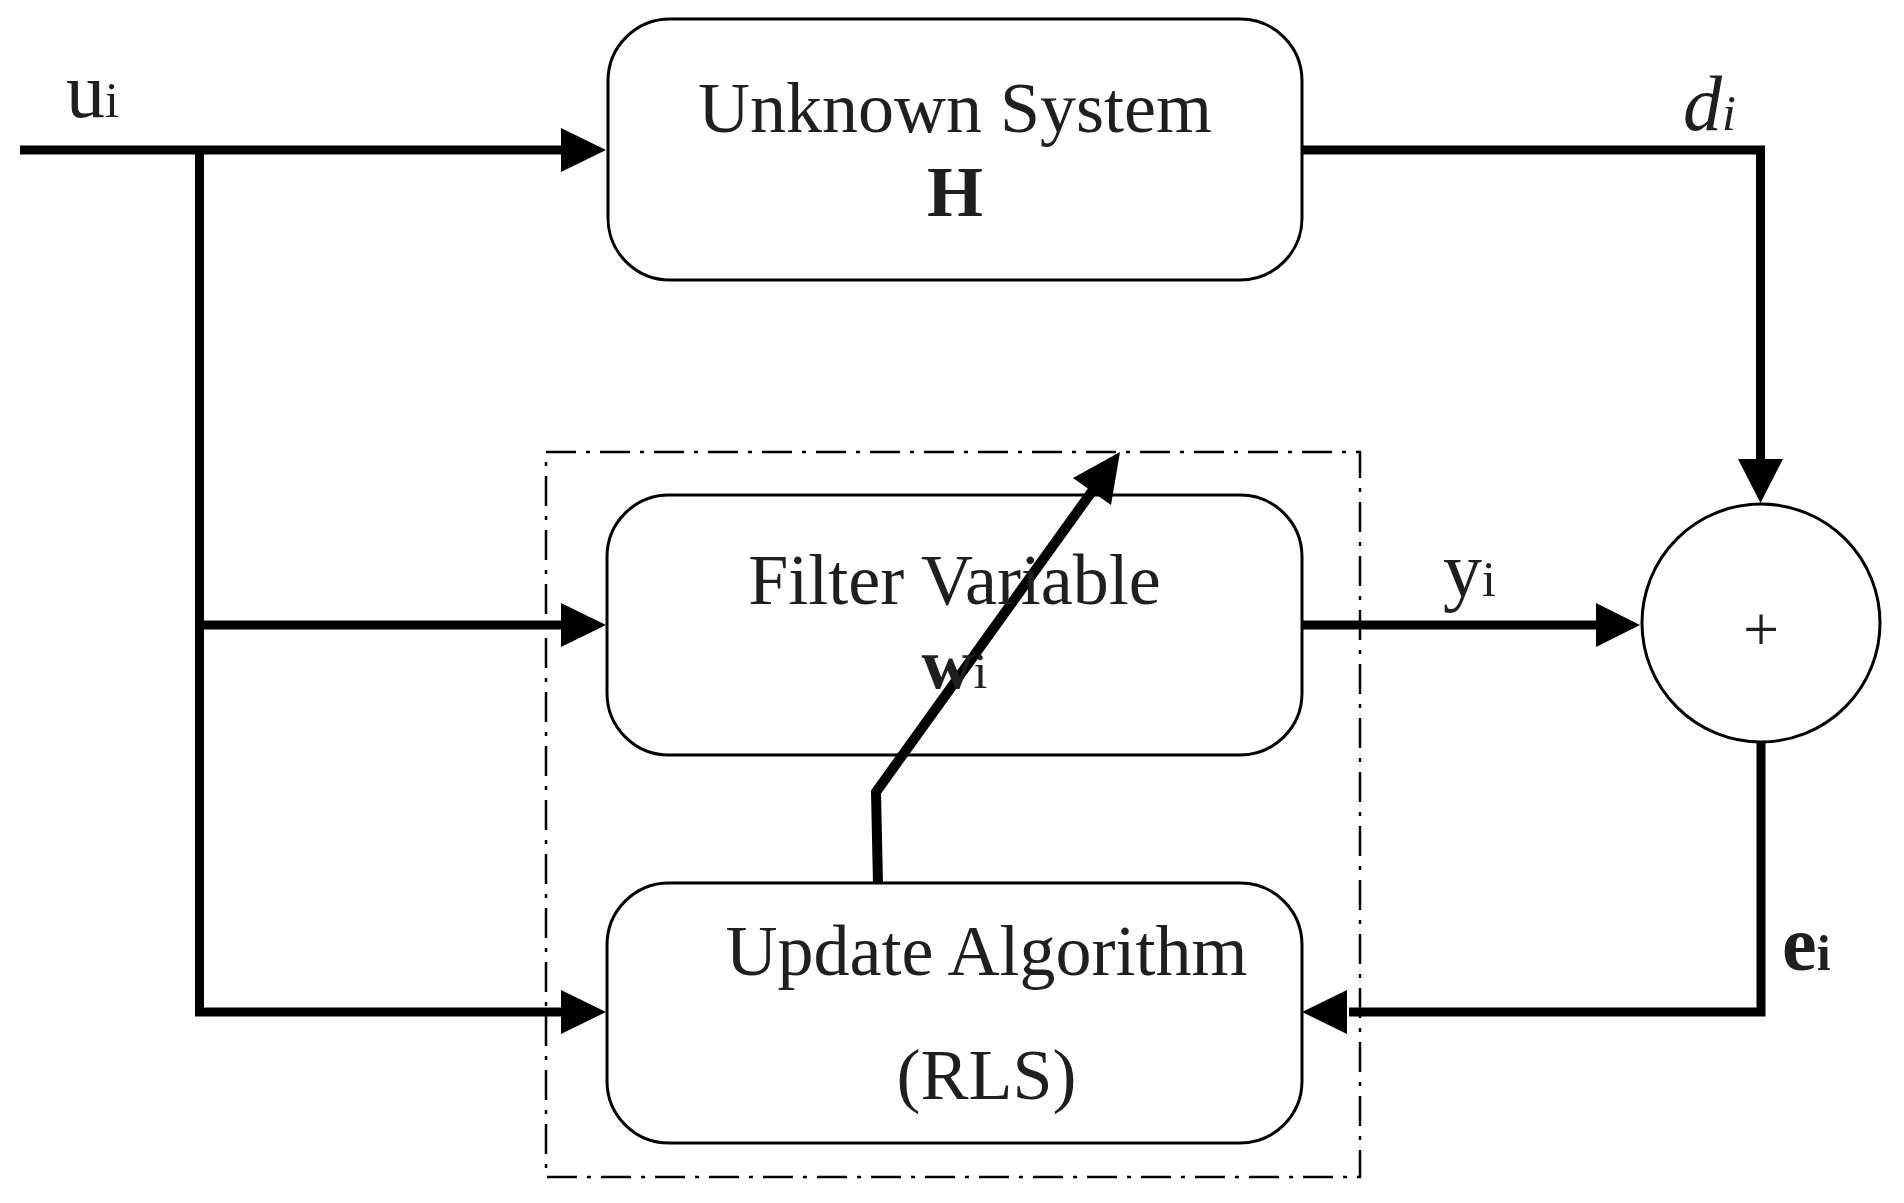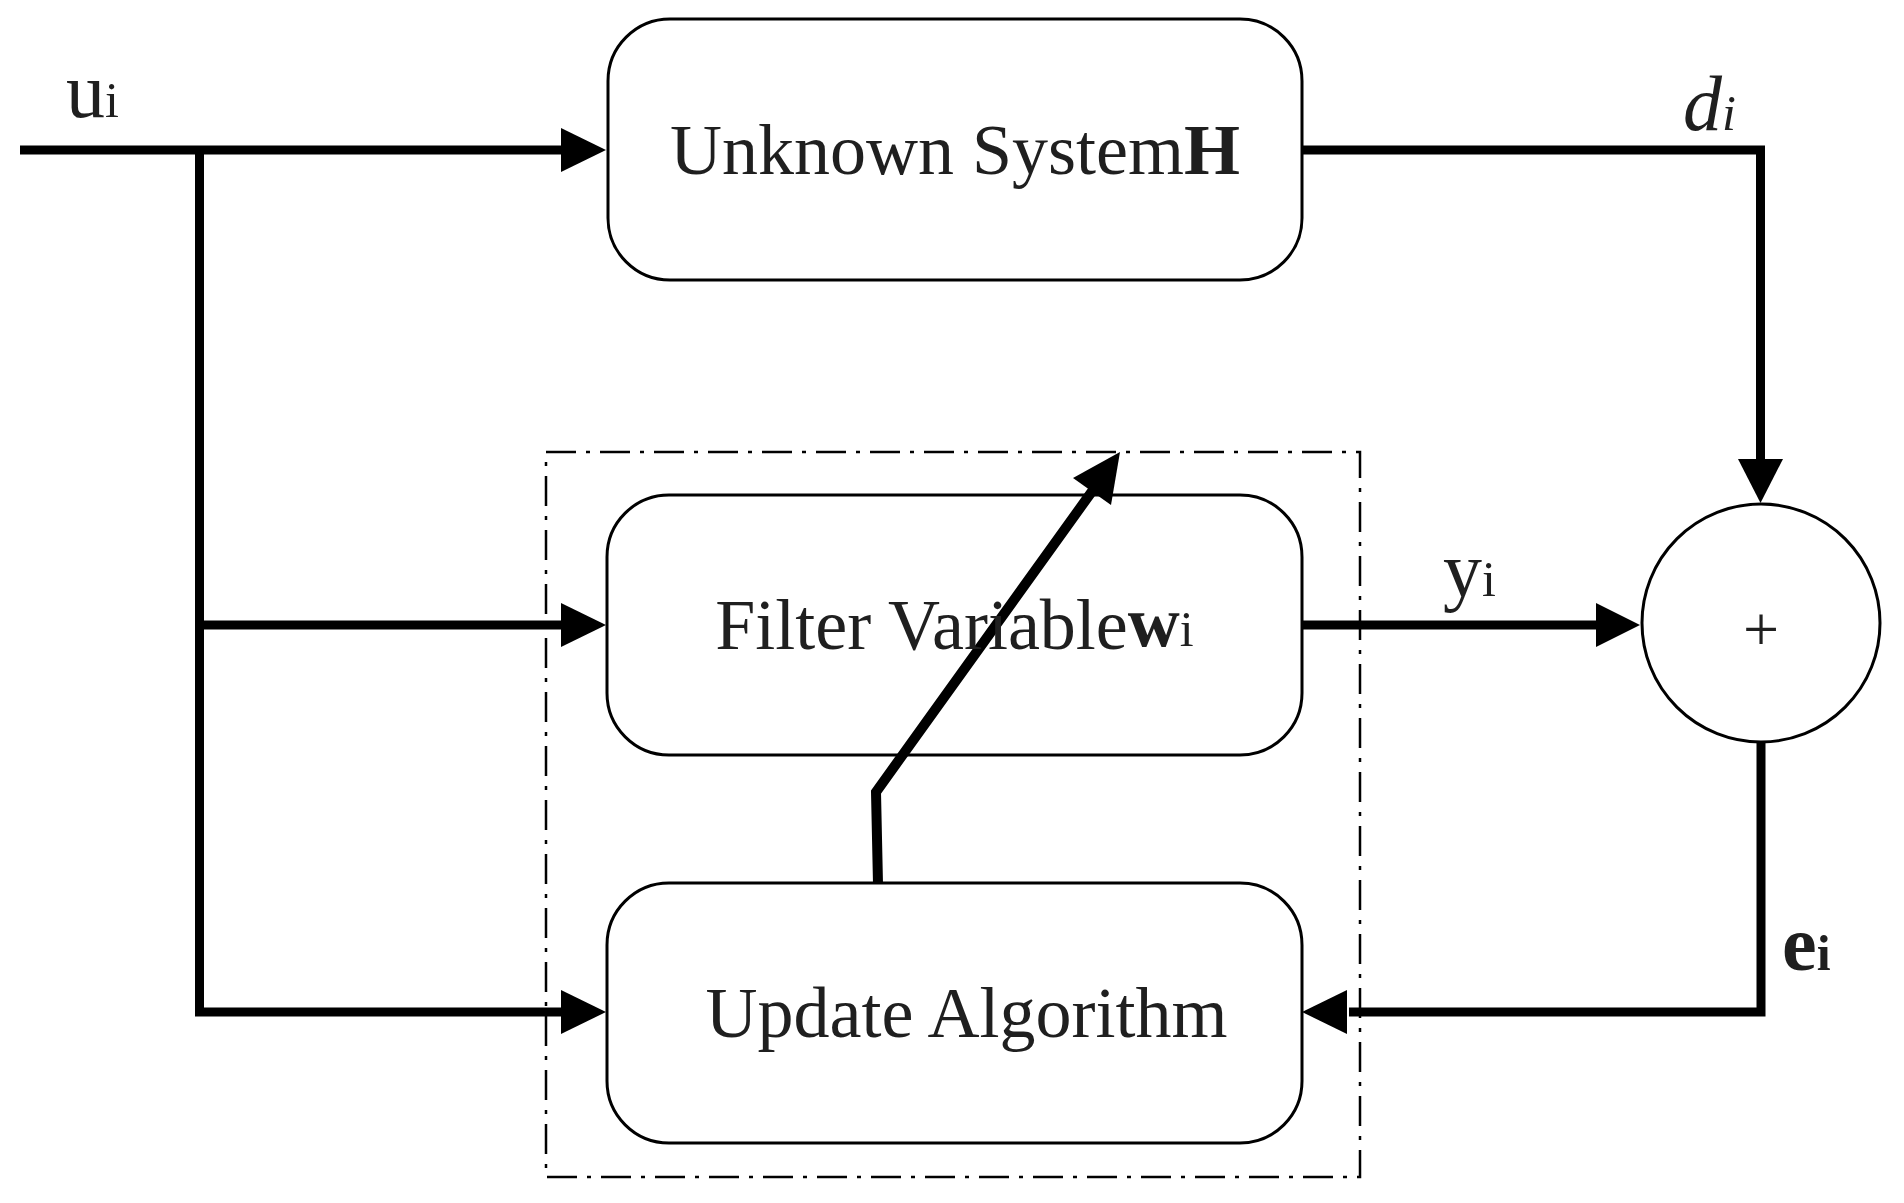--- a/index.html
+++ b/index.html
@@ -17,21 +17,21 @@
     overflow: hidden;
   }
   .stage svg {
     position: absolute;
     left: 0;
     top: 0;
   }
   .block-label {
     position: absolute;
     display: flex;
-    flex-direction: row;
+    flex-direction: column;
     justify-content: center;
     align-items: center;
     text-align: left;
     font-size: 72px;
     line-height: 84px;
     color: #1f1f1f;
     pointer-events: none;
   }
   .block-line { display: block; }
   .bold { font-weight: bold; }
@@ -86,22 +86,23 @@
   <div class="block-label" style="left:608px; top:19px; width:694px; height:261px;">
     <span class="block-line">Unknown System</span>
     <span class="block-line bold">H</span>
   </div>
 
   <div class="block-label" style="left:607px; top:495px; width:695px; height:260px;">
     <span class="block-line">Filter Variable</span>
     <span class="block-line"><span class="bold">w</span><span class="sub-inline">i</span></span>
   </div>
 
-  <div class="block-label" style="left:619px; top:883px; width:695px; height:260px;gap:40px;">
+  <div class="block-label" style="left:639px; top:883px; width:695px; height:260px;gap:40px;">
     <span class="block-line">Update Algorithm</span>
+    <span class="block-line">(RLS)</span>
   </div>
 
   <div class="sig-label" style="left:66px; top:52px;"><span>u</span><span class="sub">i</span></div>
 
   <div class="sig-label" style="left:1683px; top:65px;font-style:italic;"><span>d</span><span class="sub">i</span></div>
 
   <div class="sig-label" style="left:1443px; top:531px;"><span>y</span><span class="sub">i</span></div>
 
   <div class="sig-label" style="left:1782px; top:905px;font-weight:bold;"><span>e</span><span class="sub">i</span></div>
 

